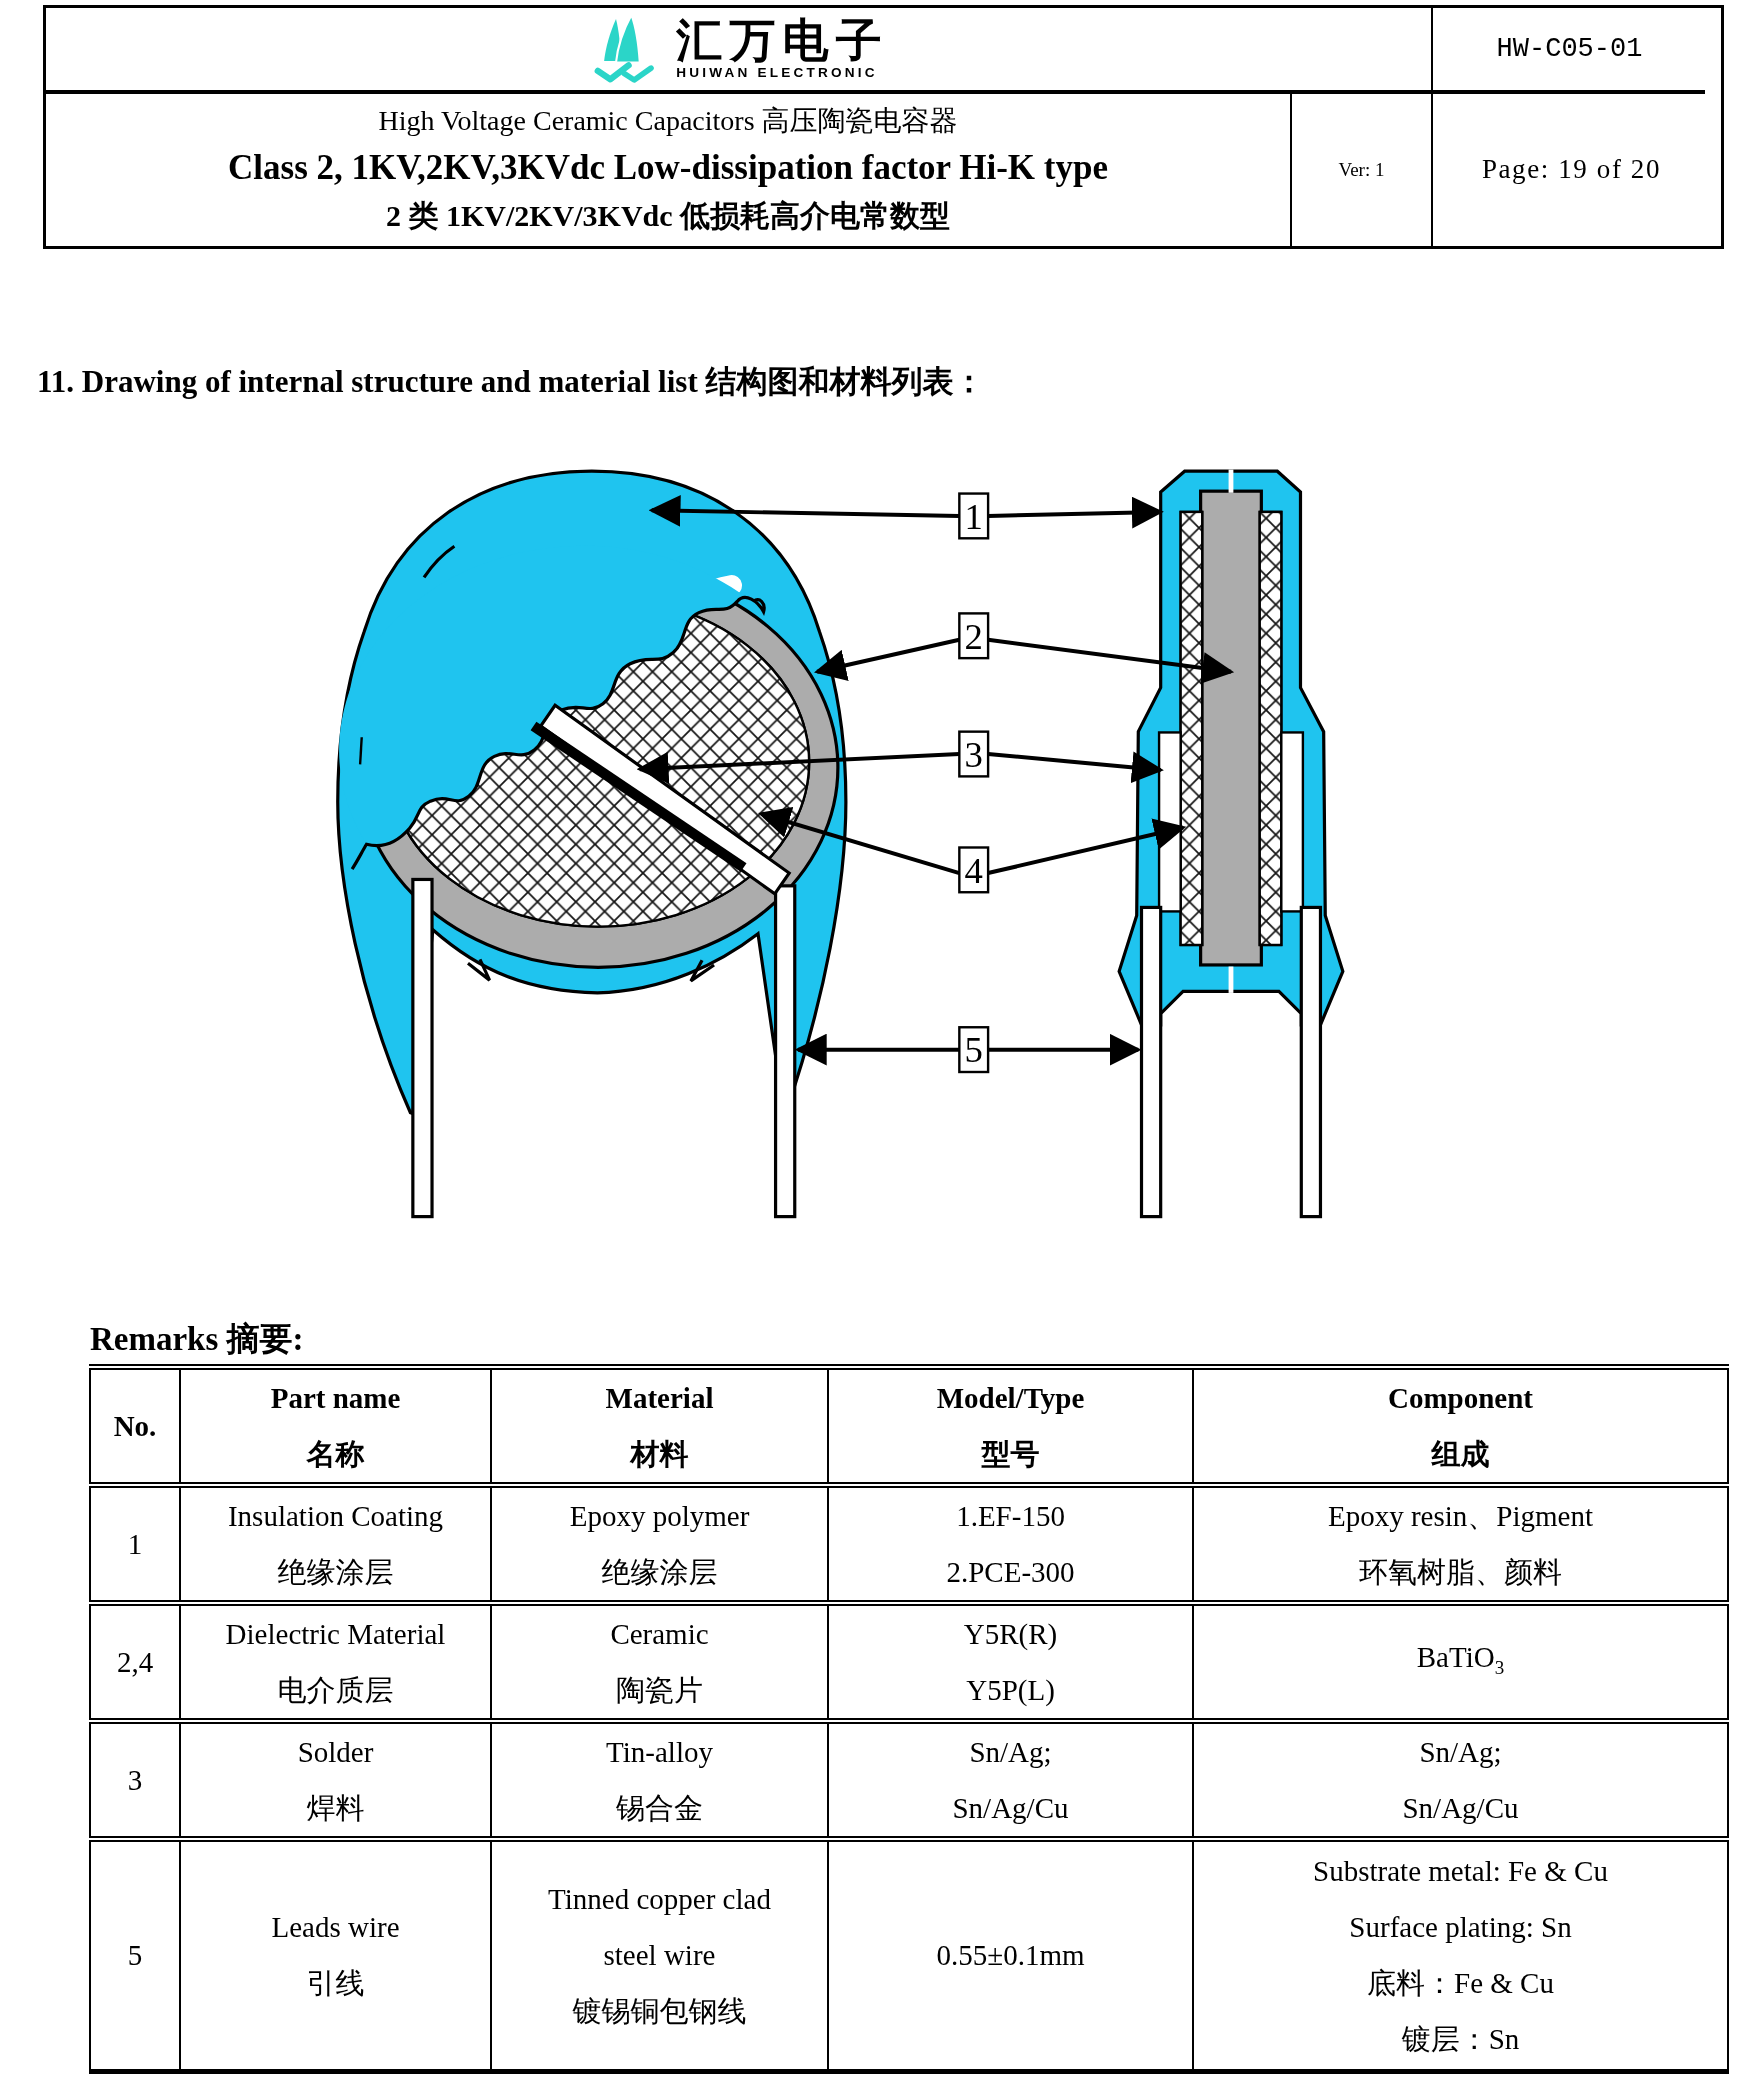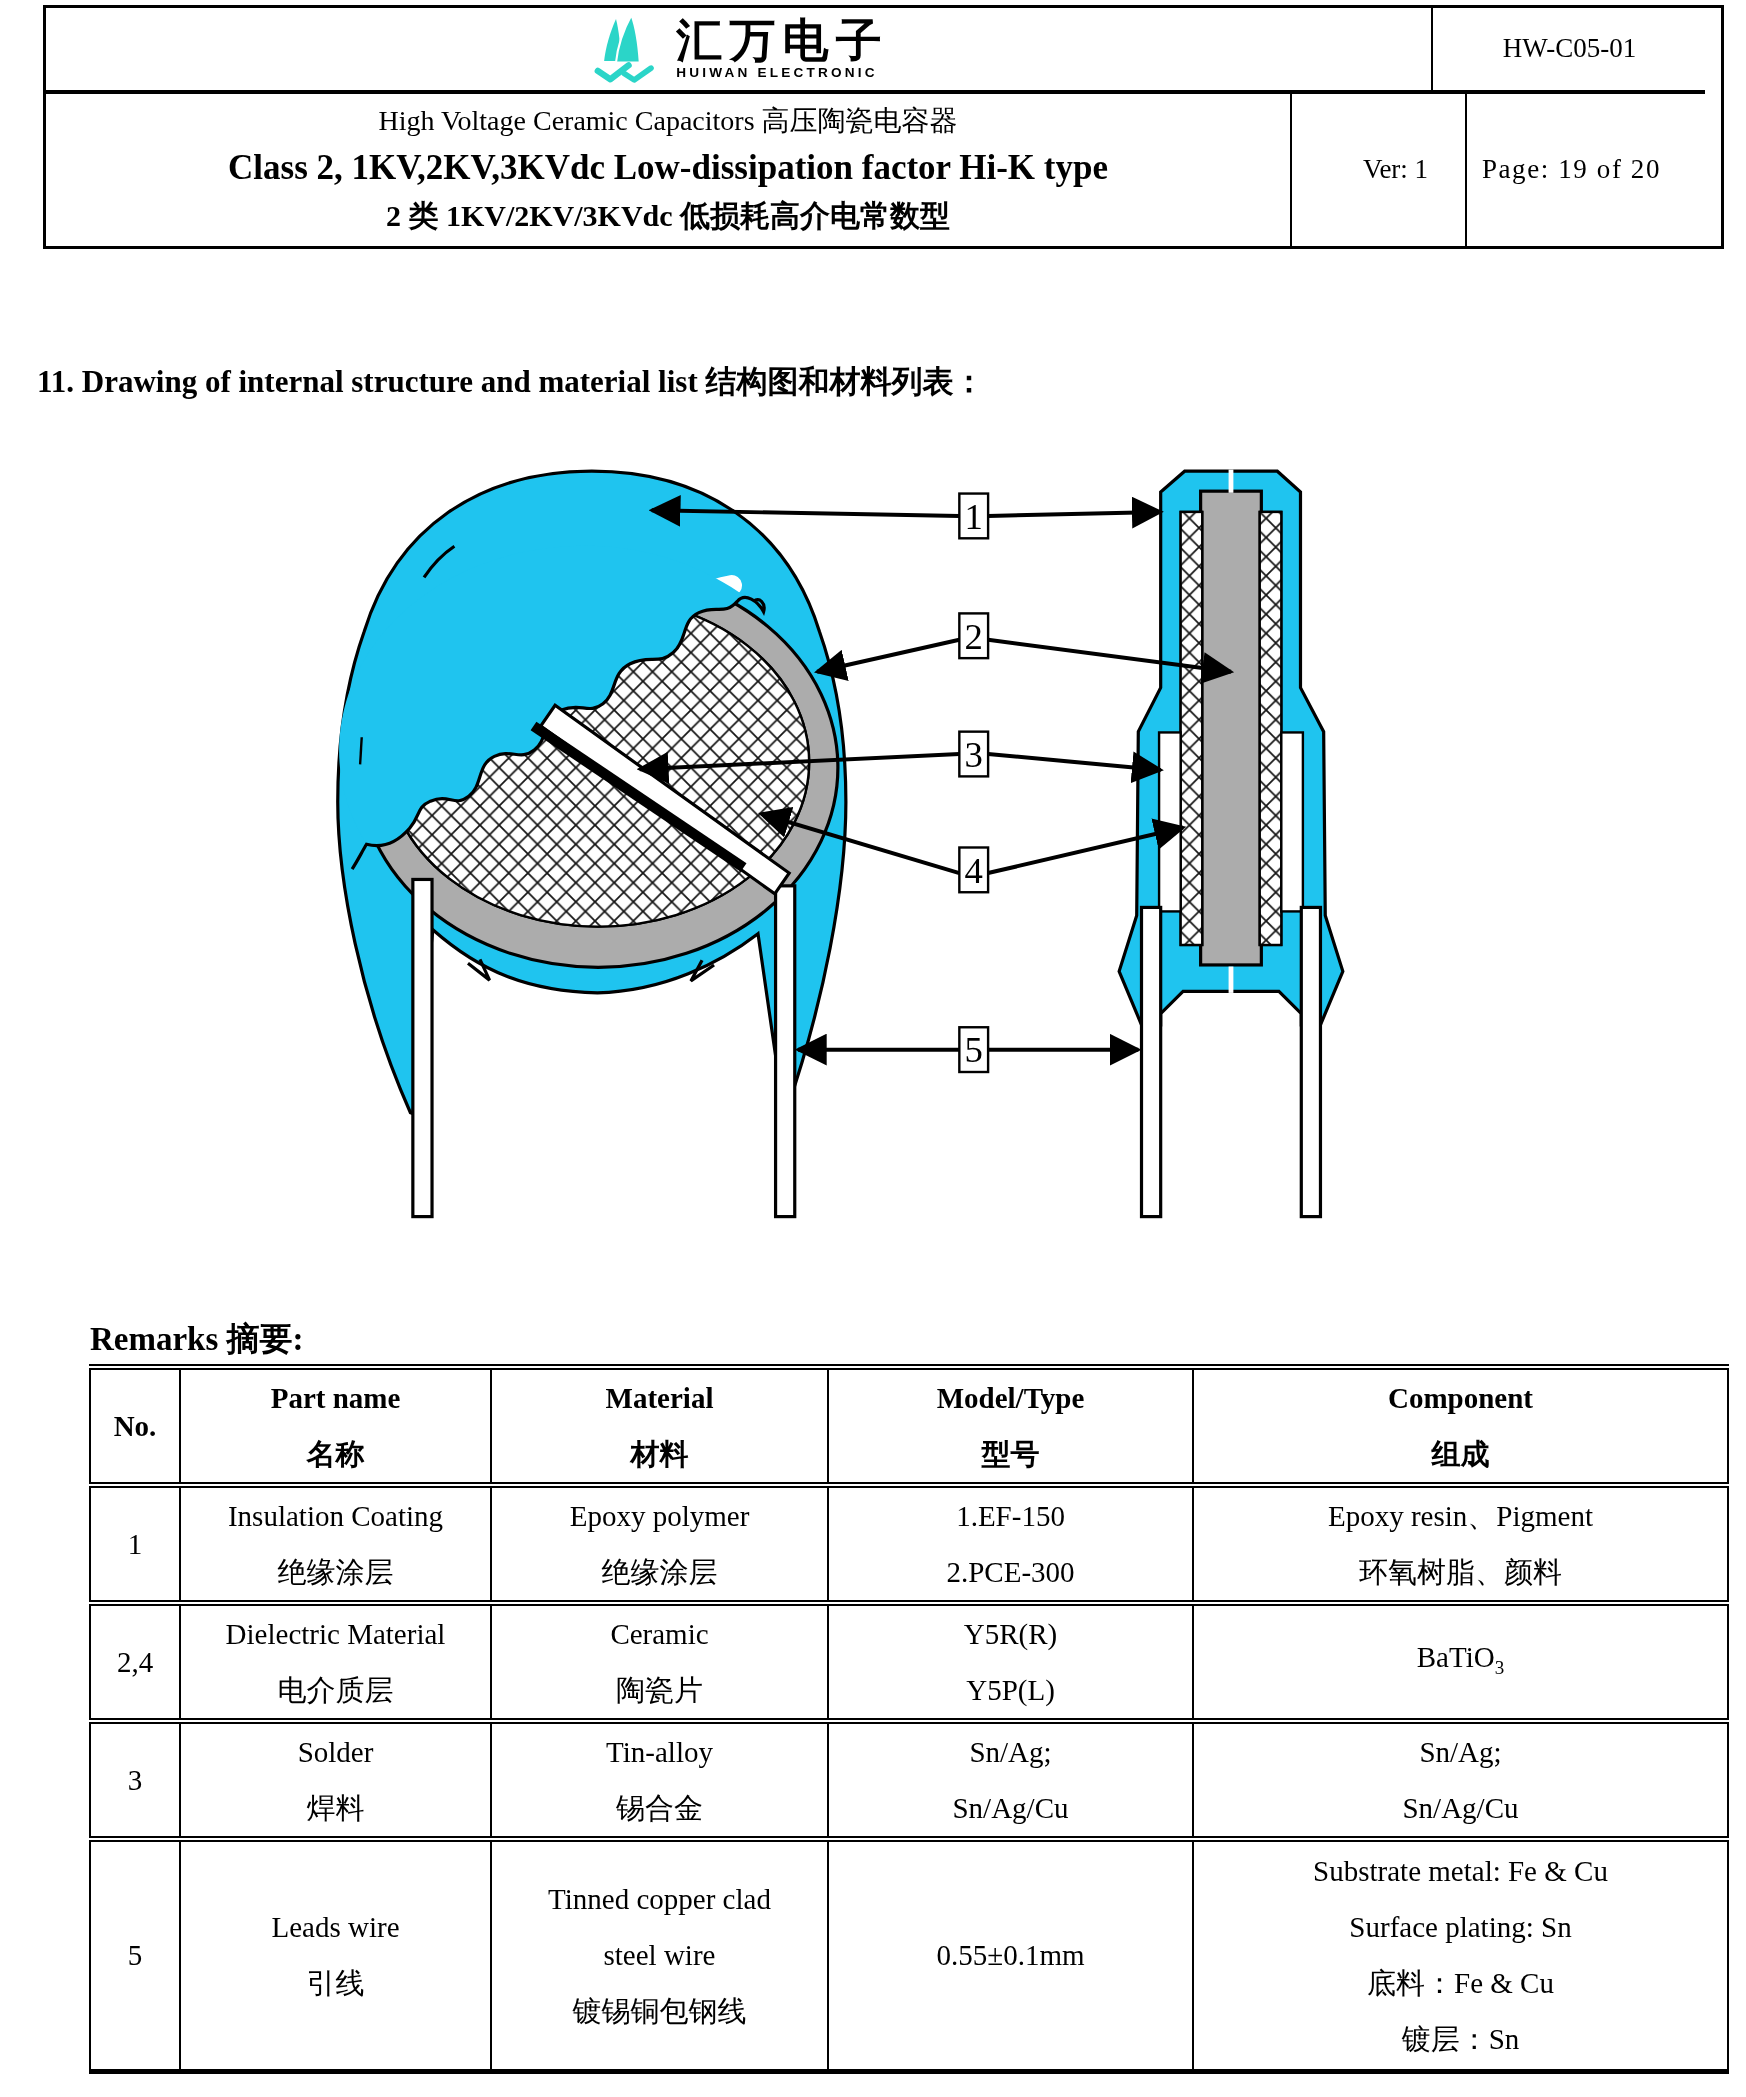--- a/index.html
+++ b/index.html
@@ -5,29 +5,29 @@
   html,body{margin:0;padding:0;background:#ffffff;}
   body{width:1747px;height:2097px;position:relative;overflow:hidden;
        font-family:"Liberation Serif","DejaVu Serif",serif;color:#000;}
   .abs{position:absolute;}
   
   .hdr-outer{left:43px;top:4.8px;width:1675px;height:238px;border:3.2px solid #000;}
   .h-row1{position:absolute;top:0;left:0;right:16px;height:82px;border-bottom:4px solid #000;}
   .logo-cell{position:absolute;left:0;top:0;width:1385px;height:82px;border-right:2.4px solid #000;
              display:flex;align-items:center;justify-content:center;gap:11.2px;}
   .doc-cell{position:absolute;left:1388px;top:0;right:0;height:82px;
-            display:flex;align-items:center;justify-content:center;font-size:27px;}
+            display:flex;align-items:center;justify-content:center;font-size:27px;font-family:Liberation Mono, monospace;}
   .h-row2{position:absolute;top:86px;left:0;right:0;bottom:0;}
   .title-cell{position:absolute;left:0;top:0;width:1244px;height:100%;border-right:2.4px solid #000;
               display:flex;flex-direction:column;align-items:center;justify-content:center;gap:8px;}
   .t1{font-size:28px;font-weight:normal;}
   .t2{font-size:35px;font-weight:bold;}
   .t3{font-size:30px;font-weight:bold;}
-  .ver-cell{position:absolute;left:1280px;top:0;width:139px;height:100%;border-right:2.4px solid #000;
-            display:flex;align-items:center;justify-content:center;font-size:27px;}
+  .ver-cell{position:absolute;left:1246px;top:0;width:139px;height:100%;border-right:2.4px solid #000;
+            display:flex;align-items:center;justify-content:center;font-size:19px;}
   .page-cell{position:absolute;left:1388px;top:0;right:12px;height:100%;
              display:flex;align-items:center;justify-content:center;font-size:27px;letter-spacing:1.6px;}
   .logo-cn{font-family:"Liberation Sans","DejaVu Sans",sans-serif;font-weight:800;
            font-size:46px;letter-spacing:7.2px;line-height:46px;}
   .logo-en{font-family:"Liberation Sans","DejaVu Sans",sans-serif;font-weight:700;
            font-size:13.6px;letter-spacing:3.2px;margin-top:2.4px;}
   
   .heading{left:37px;top:361px;font-size:31px;font-weight:bold;font-family:Liberation Serif, serif;}
   .remarks{left:90px;top:1317px;font-size:33px;font-weight:bold;}
   

